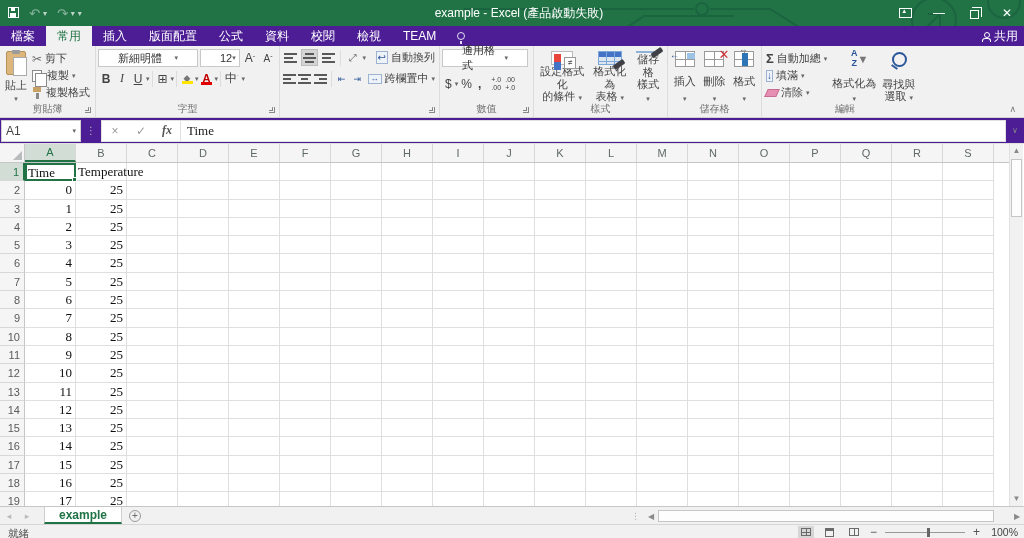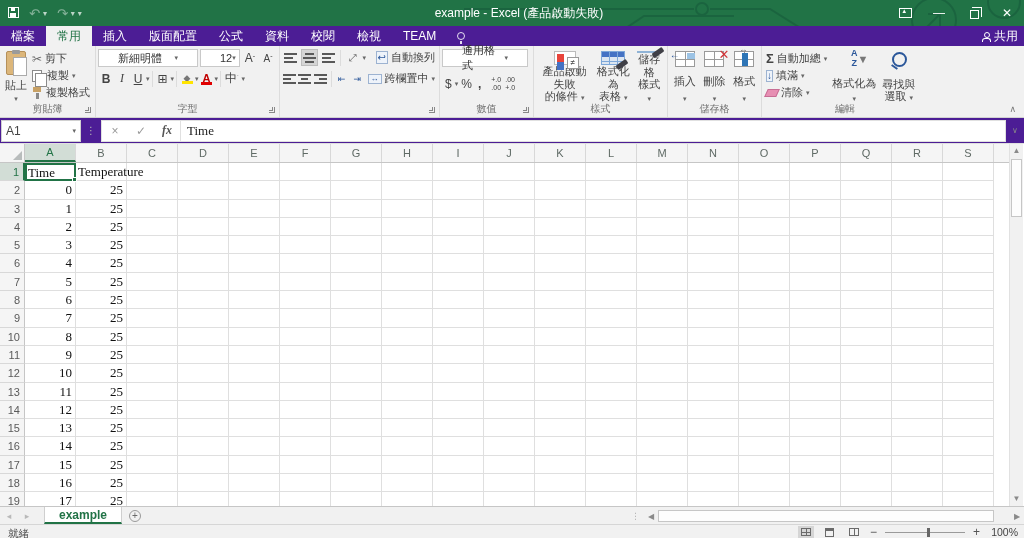--- a/index.html
+++ b/index.html
@@ -415,21 +415,21 @@
         </div>
       </div>
       <div class="glabel">數值</div>
       <span class="dlg"></span>
     </div>
 
     <div class="grp" style="width:134px">
       <div class="gbody" style="justify-content:space-around;width:100%">
         <div class="bigbtn">
           <span class="ic-cf"></span>
-          <span><span>產品啟動失敗</span><br><span>的條件</span> <span class="car">▾</span></span>
+          <span><span>設定格式化</span><br><span>的條件</span> <span class="car">▾</span></span>
         </div>
         <div class="bigbtn">
           <span class="ic-ftab"></span>
           <span><span>格式化為</span><br><span>表格</span> <span class="car">▾</span></span>
         </div>
         <div class="bigbtn">
           <span class="ic-cstyle"></span>
           <span><span>儲存格</span><br><span>樣式</span> <span class="car">▾</span></span>
         </div>
       </div>

